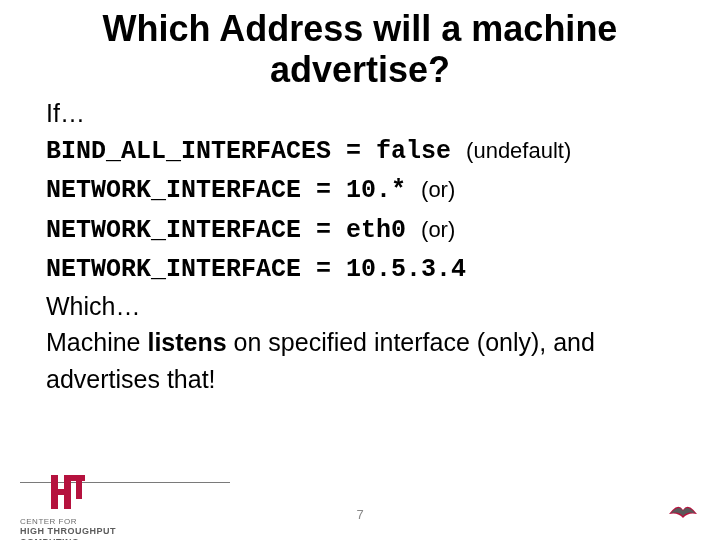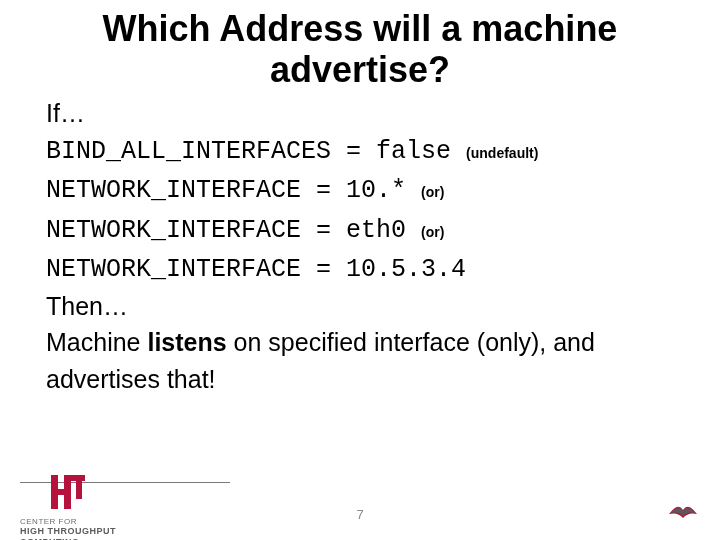--- a/index.html
+++ b/index.html
@@ -24,23 +24,23 @@
     text-align: center;
     line-height: 1.15;
     margin-bottom: 4px;
   }
   .body-line {
     font-size: 25px;
     line-height: 1.45;
     white-space: pre;
     margin-left: 28px;
   }
-  .mono { font-family: "Courier New", Courier, monospace; }
+  .mono { font-family: "Courier New", Courier, monospace; font-weight: bold; }
   .sans { font-family: Arial, Helvetica, sans-serif; }
-  .small-note { font-size: 14px; font-weight: bold; }
+  .small-note { font-size: 22px; }
   .body-block { margin-top: 0; }
   .footer {
     position: absolute;
     bottom: 0;
     left: 0;
     width: 100%;
     height: 58px;
     display: flex;
     align-items: center;
     justify-content: space-between;
@@ -121,21 +121,21 @@
     <div class="body-line sans">If…</div>
 
     <div class="body-line"><span class="mono">BIND_ALL_INTERFACES = false </span><span class="sans small-note">(undefault)</span></div>
 
     <div class="body-line"><span class="mono">NETWORK_INTERFACE = 10.* </span><span class="sans small-note">(or)</span></div>
 
     <div class="body-line"><span class="mono">NETWORK_INTERFACE = eth0 </span><span class="sans small-note">(or)</span></div>
 
     <div class="body-line"><span class="mono">NETWORK_INTERFACE = 10.5.3.4</span></div>
 
-    <div class="body-line sans">Then…</div>
+    <div class="body-line sans">Which…</div>
 
     <div class="body-line sans" style="white-space:normal;"><span>Machine </span><b>listens</b><span> on specified interface (only), and advertises that!</span></div>
   </div>
 
   <div class="footer">
     <div class="footer-rule"></div>
 
     <div class="logo-left">
       <div class="chtc-mark">
         <div class="h-stroke v1"></div>

